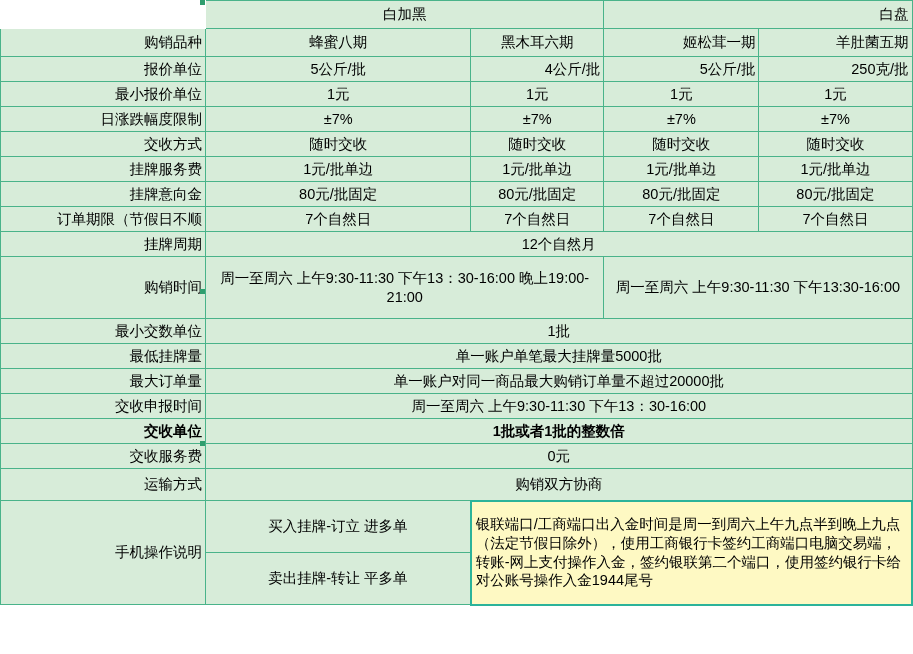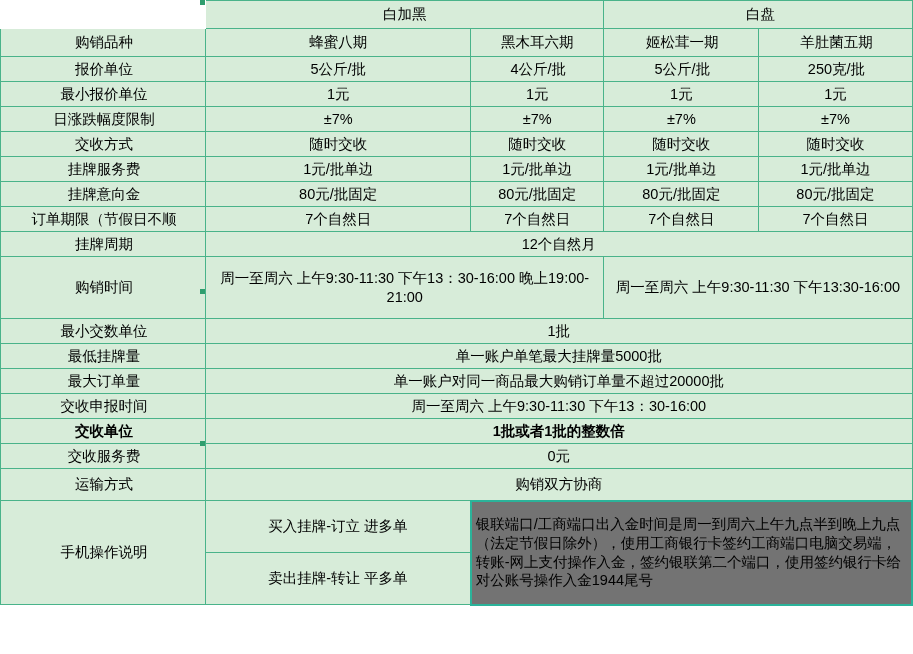--- a/index.html
+++ b/index.html
@@ -26,30 +26,30 @@
     background:#d7ecd9;
     padding:2px 3px;
     vertical-align:middle;
     text-align:center;
     font-size:14.5px;
     line-height:1.25;
     white-space:nowrap;
     overflow:hidden;
   }
   td.lbl{
-    text-align:center;
+    text-align:right;
     padding-left:5px;
   }
   td.white{
     background:#ffffff;
     border:1px solid #ffffff;
   }
   td.wrap{white-space:normal;}
   td.hi{
-    background:#737373;
+    background:#fef9c3;
     border:2px solid #2bb39a;
     white-space:normal;
     line-height:1.3;
     text-align:left;
     padding:3px 4px;
   }
   .tall{height:62px;}
   .corner-mark{
     position:absolute;
     width:5px;height:5px;

